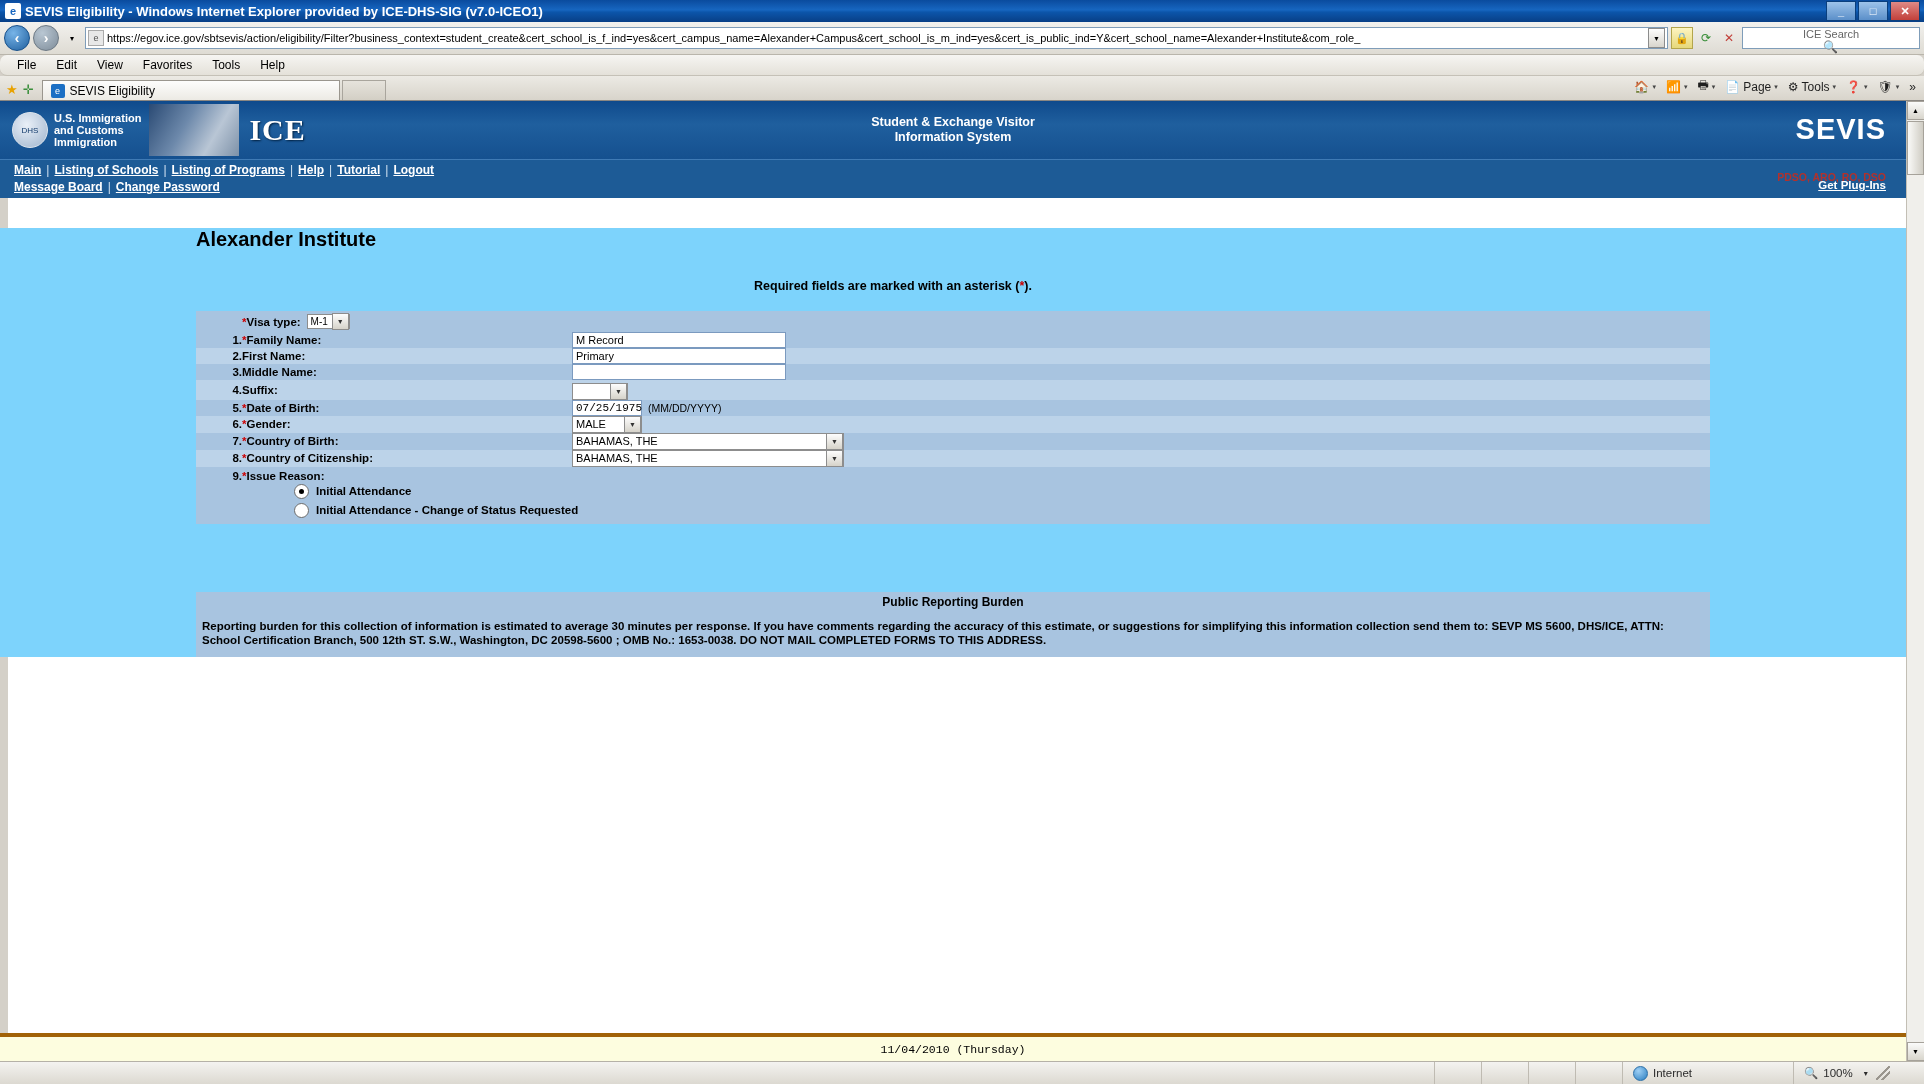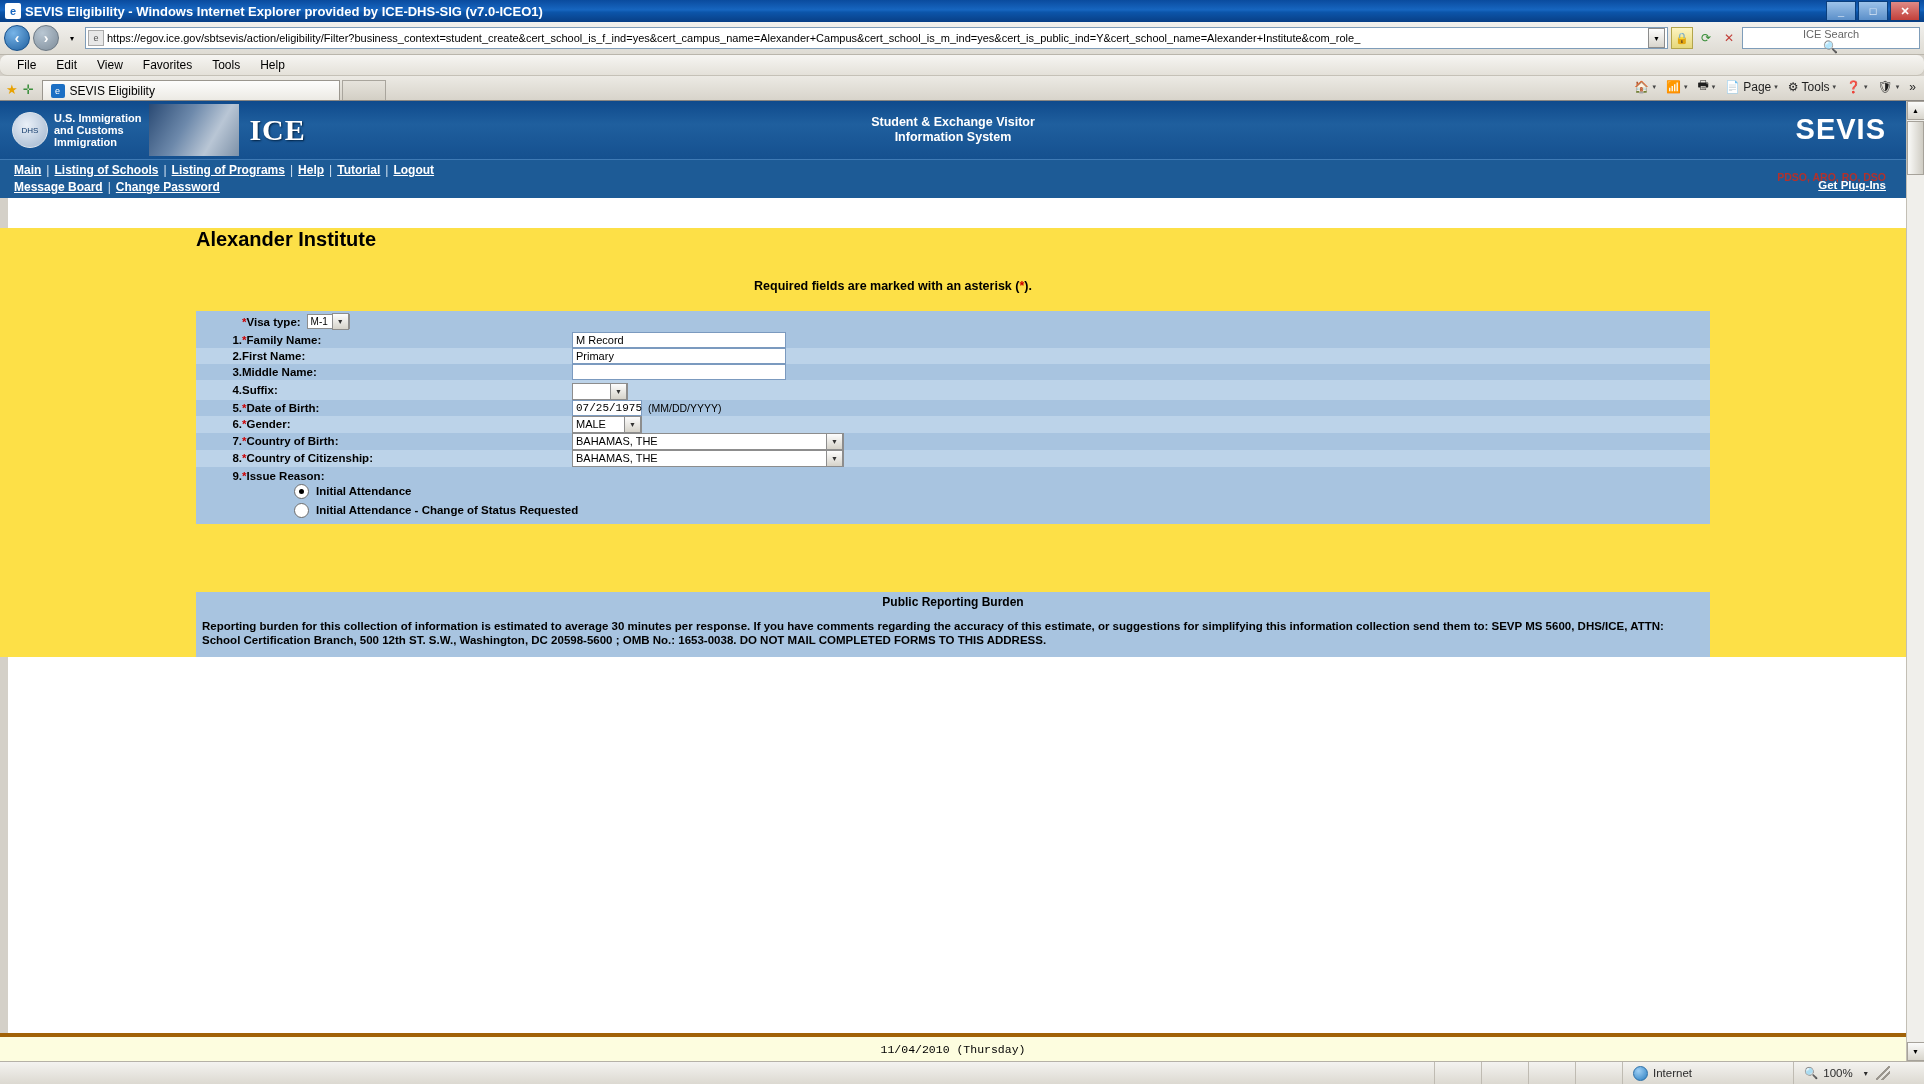--- a/index.html
+++ b/index.html
@@ -175,21 +175,21 @@
   .navrow .sep { color: #cfe0f0; font-weight: normal; }
   .nav-right-red {
     position: absolute; right: 20px; top: 3px;
     color: #b3312b; font-size: 10.5px; font-weight: bold; margin-top: 8px;
   }
   .nav-right-link {
     position: absolute; right: 20px; top: 19px;
     color: #ffffff; font-size: 11.5px; font-weight: bold; text-decoration: underline;
   }
 
-  .content { padding: 0 0 0 0; background: #fde047; }
+  .content { padding: 0 0 0 0; background: #7dd3fc; }
   .org-title {
     font-size: 20px; font-weight: bold; color: #000;
     margin: 30px 0 0 196px; font-family: "Liberation Sans", sans-serif;
   }
   .req-note {
     text-align: center; font-size: 12.5px; font-weight: bold; margin-top: 28px;
     margin-right: 120px;
   }
   .req-note .ast { color: #cc0000; }
 

